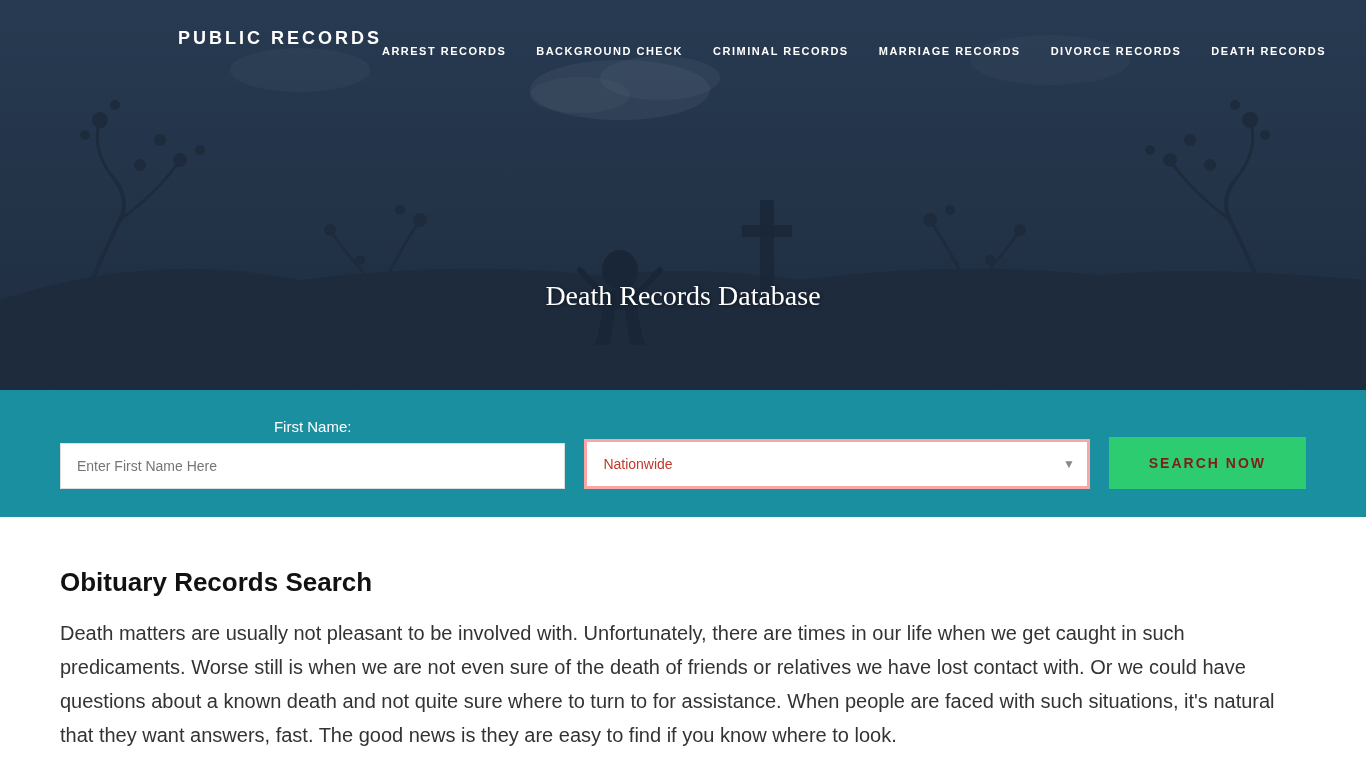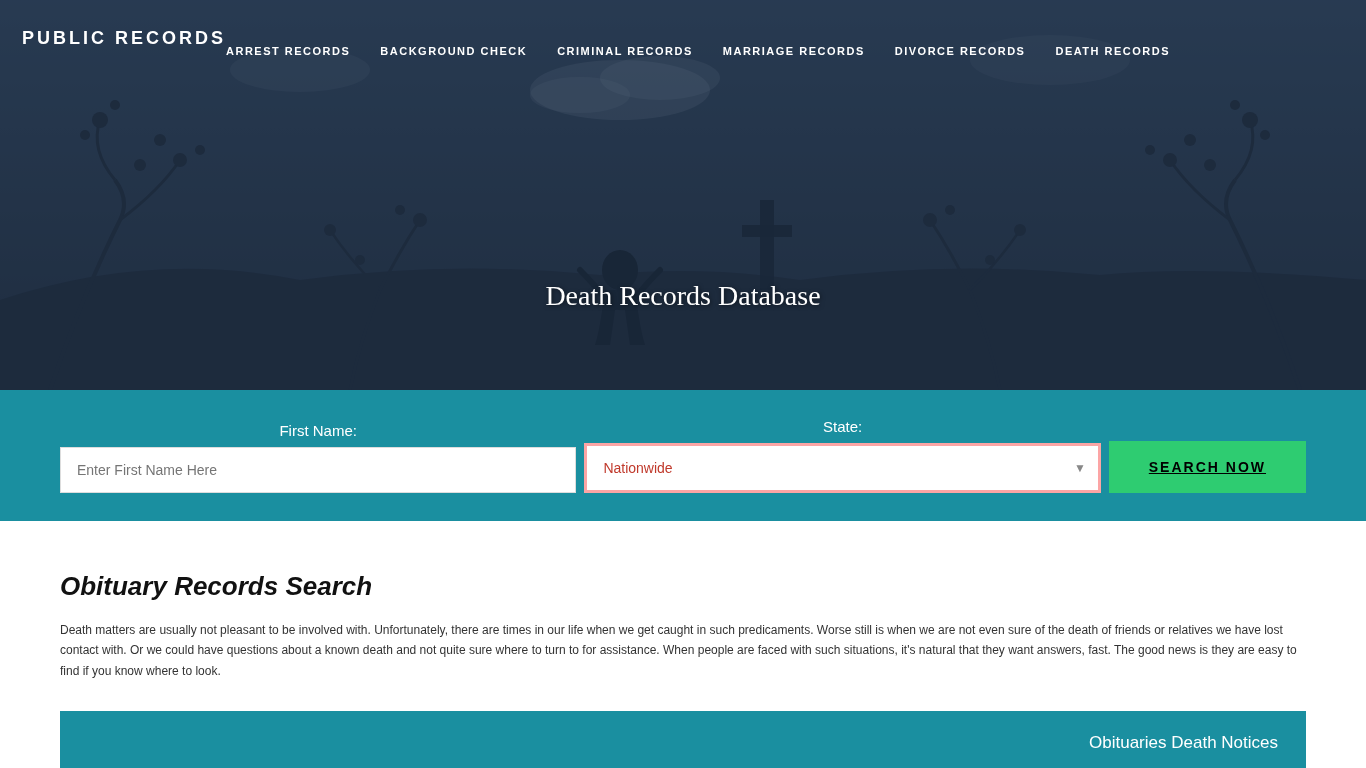--- a/index.html
+++ b/index.html
@@ -5,22 +5,22 @@
     * { margin: 0; padding: 0; box-sizing: border-box; }
     body { font-family: 'Georgia', serif; width: 1366px; min-height: 768px; overflow-x: hidden; background: #fff; }
 
     
     nav {
       position: absolute;
       top: 0; left: 0; right: 0;
       z-index: 10;
       display: flex;
       align-items: center;
-      justify-content: flex-start;
-      padding: 18px 22px;
+      justify-content: flex-end;
+      padding: 18px 40px;
       background: transparent;
     }
     .nav-logo {
       color: #fff;
       font-size: 18px;
       font-weight: 700;
       letter-spacing: 3px;
       font-family: Arial, sans-serif;
       text-transform: uppercase;
     }
@@ -80,21 +80,21 @@
       width: 100%;
       height: 100%;
     }
 
     
     .search-bar {
       background: #1a8fa0;
       padding: 28px 60px;
       display: flex;
       align-items: flex-end;
-      gap: 8px;
+      gap: 19px;
     }
     .search-field {
       display: flex;
       flex-direction: column;
       gap: 8px;
       flex: 1;
     }
     .search-field label {
       color: #fff;
       font-size: 15px;
@@ -135,49 +135,47 @@
     }
     .select-arrow {
       position: absolute;
       right: 12px;
       pointer-events: none;
       color: #888;
       font-size: 12px;
     }
     .search-btn {
       background: #2ecc71;
-      color: #000000;
+      color: #7f1d1d;
       border: none;
       padding: 14px 40px;
       font-size: 14px;
       font-weight: 700;
       letter-spacing: 2px;
       font-family: Arial, sans-serif;
       cursor: pointer;
       white-space: nowrap;
       height: 52px;
       align-self: flex-end;
-      text-decoration: underline;
     }
 
     
     .content {
       padding: 50px 60px 40px;
       max-width: 1366px;
     }
     .content h2 {
       font-size: 26px;
       font-weight: 700;
       font-family: Arial, sans-serif;
       color: #111;
       margin-bottom: 18px;
-      font-style: italic;
     }
     .content p {
-      font-size: 12px;
+      font-size: 20px;
       line-height: 1.7;
       color: #333;
       font-family: Arial, sans-serif;
       margin-bottom: 30px;
     }
 
     
     .info-box {
       background: #1a8fa0;
       padding: 22px 28px;
@@ -284,21 +282,20 @@
   <div class="hero-overlay"></div>
   <h1 class="hero-title">Death Records Database</h1>
 </div>
 
 <div class="search-bar">
   <div class="search-field">
     <label>First Name:</label>
     <input type="text" placeholder="Enter First Name Here" style="">
   </div>
   <div class="search-field">
-    <label>State:</label>
     <div class="select-wrapper">
       <select style="color: rgb(192, 57, 43);">
       <option value="Nationwide">Nationwide</option><option value="Alabama">Alabama</option><option value="Alaska">Alaska</option><option value="Arizona">Arizona</option><option value="Arkansas">Arkansas</option><option value="California">California</option><option value="Colorado">Colorado</option><option value="Connecticut">Connecticut</option><option value="Delaware">Delaware</option><option value="Florida">Florida</option><option value="Georgia">Georgia</option><option value="Hawaii">Hawaii</option><option value="Idaho">Idaho</option><option value="Illinois">Illinois</option><option value="Indiana">Indiana</option><option value="Iowa">Iowa</option><option value="Kansas">Kansas</option><option value="Kentucky">Kentucky</option><option value="Louisiana">Louisiana</option><option value="Maine">Maine</option><option value="Maryland">Maryland</option><option value="Massachusetts">Massachusetts</option><option value="Michigan">Michigan</option><option value="Minnesota">Minnesota</option><option value="Mississippi">Mississippi</option><option value="Missouri">Missouri</option><option value="Montana">Montana</option><option value="Nebraska">Nebraska</option><option value="Nevada">Nevada</option><option value="New Hampshire">New Hampshire</option><option value="New Jersey">New Jersey</option><option value="New Mexico">New Mexico</option><option value="New York">New York</option><option value="North Carolina">North Carolina</option><option value="North Dakota">North Dakota</option><option value="Ohio">Ohio</option><option value="Oklahoma">Oklahoma</option><option value="Oregon">Oregon</option><option value="Pennsylvania">Pennsylvania</option><option value="Rhode Island">Rhode Island</option><option value="South Carolina">South Carolina</option><option value="South Dakota">South Dakota</option><option value="Tennessee">Tennessee</option><option value="Texas">Texas</option><option value="Utah">Utah</option><option value="Vermont">Vermont</option><option value="Virginia">Virginia</option><option value="Washington">Washington</option><option value="West Virginia">West Virginia</option><option value="Wisconsin">Wisconsin</option><option value="Wyoming">Wyoming</option></select>
       <span class="select-arrow">▼</span>
     </div>
   </div>
   <button class="search-btn">SEARCH NOW</button>
 </div>
 
 <div class="content">

